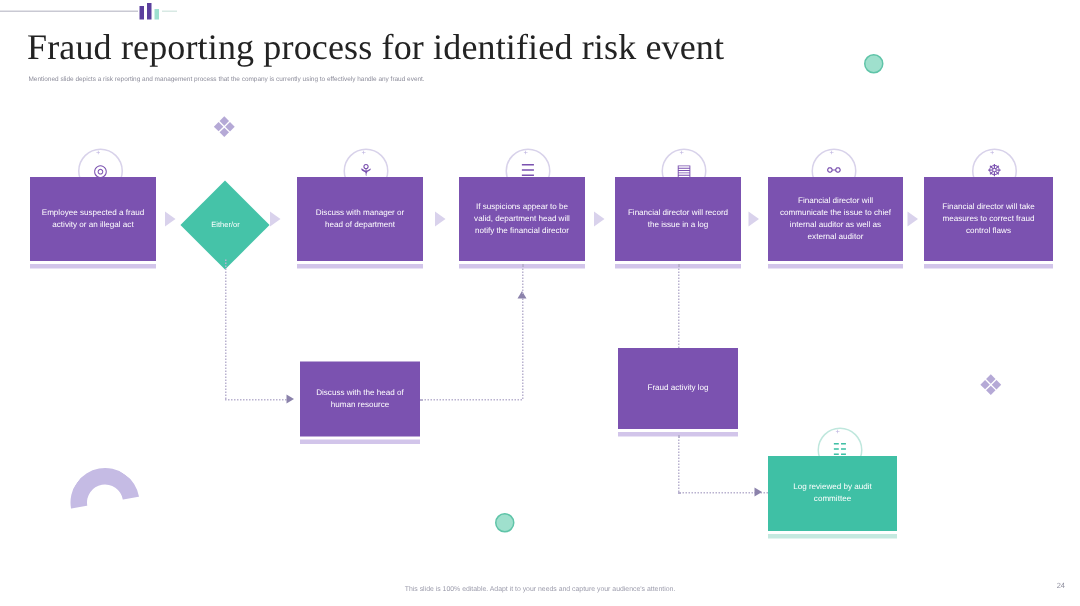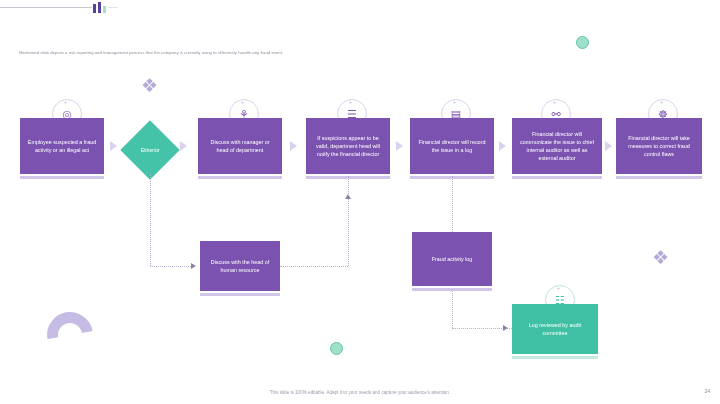--- a/index.html
+++ b/index.html
@@ -132,20 +132,21 @@
 <div class="slide">
 
   <div class="top-rule"></div>
   <div class="top-bars">
     <i class="b1"></i>
       <i class="b2"></i>
       <i class="b3"></i>
   </div>
   <div class="top-rule2"></div>
 
+  <div class="title">Fraud reporting process for identified risk event</div>
   <div class="subtitle">Mentioned slide depicts a risk reporting and management process that the company is currently using to effectively handle any fraud event.</div>
 
   <div class="star s1">❖</div>
   <div class="star s2">❖</div>
   <div class="circle-ring c1"></div>
   <div class="circle-ring c2"></div>
   <div class="arc"></div>
 
   <div class="medal" style="left:52px;  top:99px;">
     <span class="plus">+</span>

